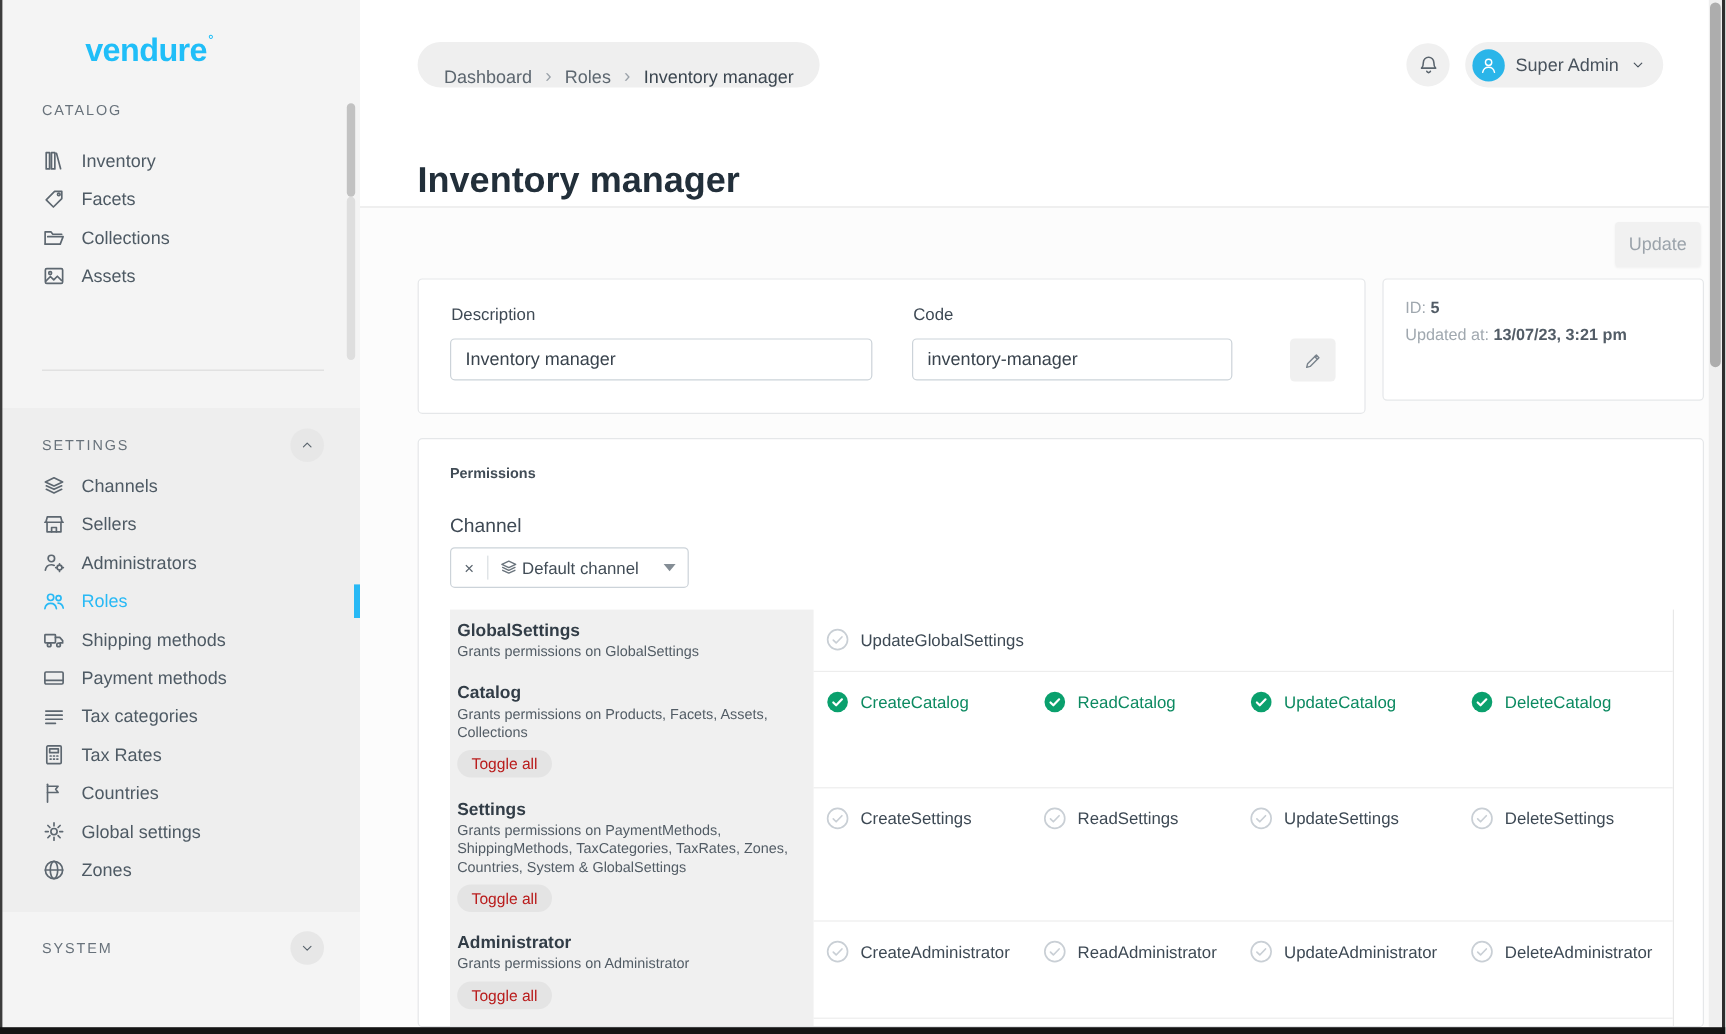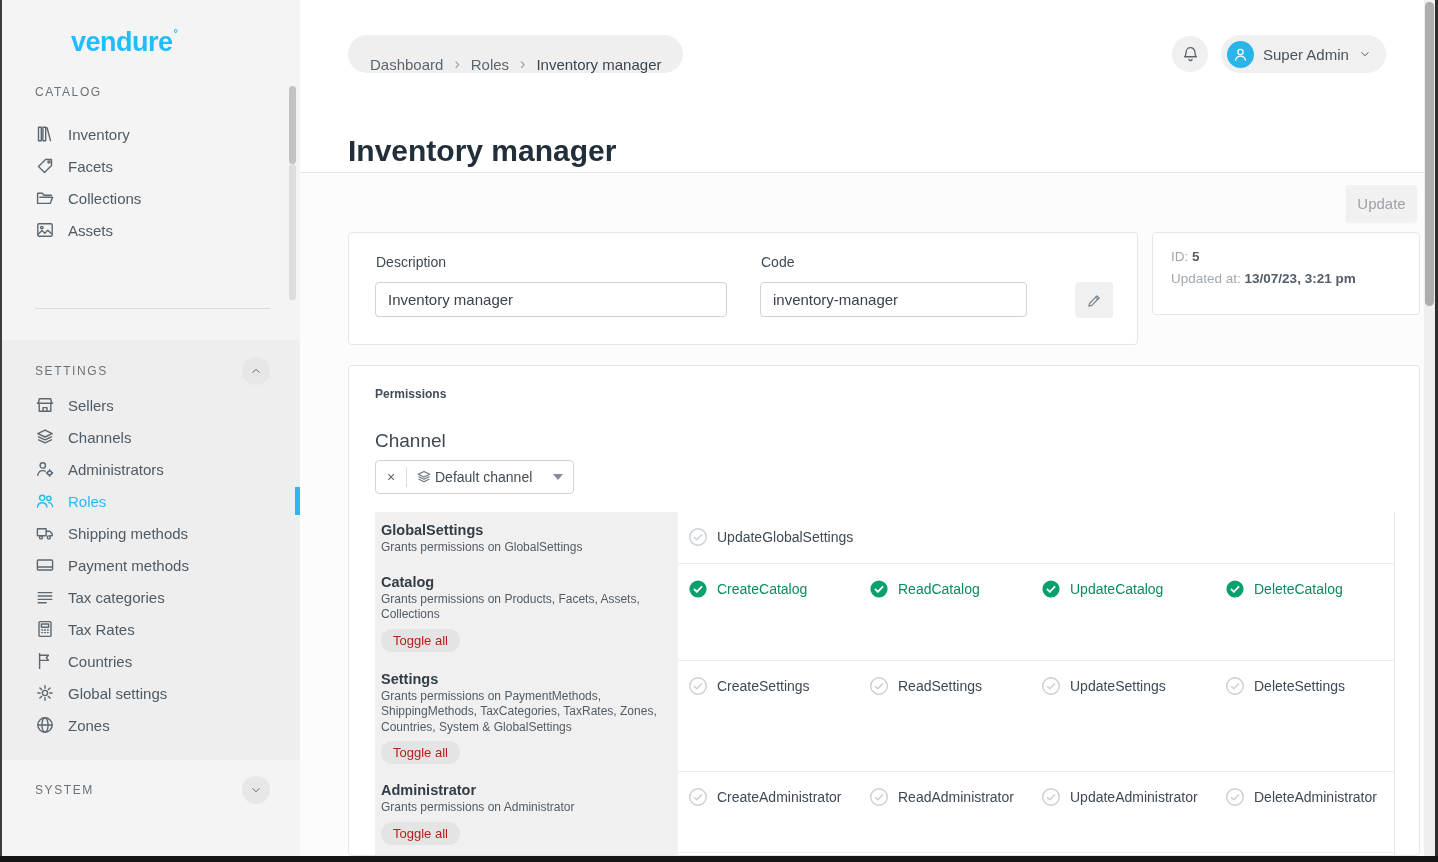--- a/index.html
+++ b/index.html
@@ -62,27 +62,27 @@
               background:#f1f1f1;color:#9ba3ab;font-size:15px;font-family:inherit;box-shadow:0 1px 2px rgba(0,0,0,.05);cursor:default}
 
   .card{background:#fff;border:1px solid #e5e7e9;border-radius:4px;box-sizing:border-box}
   .detail-card{position:absolute;left:48px;top:232px;width:790px;height:113px}
   .field-label{position:absolute;font-size:14px;color:#3e4954}
   .field-input{position:absolute;height:35px;border:1px solid #ccd3d9;border-radius:4px;padding:0 12px;
                font-size:15px;color:#39434d;font-family:inherit;box-sizing:border-box;background:#fff;outline:none}
   .edit-code-btn{position:absolute;left:726px;top:49px;width:38px;height:36px;border:none;border-radius:4px;
                  background:#f0f0f0;display:flex;align-items:center;justify-content:center;color:#79838c;cursor:pointer}
 
-  .meta-panel{position:absolute;left:852px;top:232px;width:268px;height:83px;padding:13px 18px;font-size:13.5px;line-height:22px}
+  .meta-panel{position:absolute;left:852px;top:232px;width:268px;height:102px;padding:13px 18px;font-size:13.5px;line-height:22px}
   .meta-panel .lbl{color:#a0a8af}
   .meta-panel .val{color:#525c66;font-weight:600}
 
   .perm-card{position:absolute;left:48px;top:365px;width:1072px;height:491px;overflow:hidden}
   .perm-heading{margin:21px 0 0 26px;font-size:12px;color:#414c56}
-  .channel-label{margin:29px 0 0 26px;font-size:19px;color:#3e4954}
+  .channel-label{margin:29px 0 0 26px;font-size:16px;color:#3e4954}
   .channel-select{margin:8px 0 0 26px;width:199px;height:34px;border:1px solid #ccd3d9;border-radius:4px;
                   display:flex;align-items:center;box-sizing:border-box;cursor:pointer;background:#fff}
   .chan-clear{width:30px;text-align:center;font-size:14px;color:#5a646e;cursor:pointer}
   .chan-sep{width:1px;height:20px;background:#d9dee2}
   .chan-icon{width:16px;height:16px;color:#6a747d;margin:0 3px 0 9px}
   .chan-text{font-size:14px;color:#414c56}
   .chan-caret{margin-left:auto;margin-right:10px;width:0;height:0;
               border-left:5px solid transparent;border-right:5px solid transparent;border-top:6px solid #848d95}
 
   .perm-table{position:relative;margin:18px 0 0 26px;width:1020px;border-right:1px solid #e8e8e8;box-sizing:border-box}
@@ -168,37 +168,37 @@
                 <svg width="14" height="14" viewBox="0 0 20 20" fill="none" stroke="currentColor" stroke-width="1.4" stroke-linecap="round" stroke-linejoin="round">
                   <path d="M5.5 12l4.5-4.5L14.5 12"></path>
                 </svg>
               </span>
             </span>
           </div>
           <div class="sb-items">
             <div class="sb-item">
               <span class="sb-icon">
                 <svg width="20" height="20" viewBox="0 0 20 20" fill="none" stroke="currentColor" stroke-width="1.4" stroke-linecap="round" stroke-linejoin="round">
+                  <path d="M10 3.2l7.2 3.4L10 10 2.8 6.6z"></path>
+                  <path d="M3.6 9.8L10 12.8l6.4-3"></path>
+                  <path d="M3.6 12.8L10 15.8l6.4-3"></path>
+                </svg>
+              </span>
+              <span class="sb-label">Channels</span>
+            </div>
+            <div class="sb-item">
+              <span class="sb-icon">
+                <svg width="20" height="20" viewBox="0 0 20 20" fill="none" stroke="currentColor" stroke-width="1.4" stroke-linecap="round" stroke-linejoin="round">
                   <path d="M3.2 8.2L4.4 3.8h11.2l1.2 4.4"></path>
                   <path d="M2.4 8.2h15.2"></path>
                   <path d="M4.2 8.2v8h11.6v-8"></path>
                   <path d="M8 16.2v-3.6h4v3.6"></path>
                 </svg>
               </span>
               <span class="sb-label">Sellers</span>
-            </div>
-            <div class="sb-item">
-              <span class="sb-icon">
-                <svg width="20" height="20" viewBox="0 0 20 20" fill="none" stroke="currentColor" stroke-width="1.4" stroke-linecap="round" stroke-linejoin="round">
-                  <path d="M10 3.2l7.2 3.4L10 10 2.8 6.6z"></path>
-                  <path d="M3.6 9.8L10 12.8l6.4-3"></path>
-                  <path d="M3.6 12.8L10 15.8l6.4-3"></path>
-                </svg>
-              </span>
-              <span class="sb-label">Channels</span>
             </div>
             <div class="sb-item">
               <span class="sb-icon">
                 <svg width="20" height="20" viewBox="0 0 20 20" fill="none" stroke="currentColor" stroke-width="1.4" stroke-linecap="round" stroke-linejoin="round">
                   <circle cx="7.8" cy="6.4" r="2.7"></circle>
                   <path d="M2.8 16.2c.5-3.1 2.4-4.6 5-4.6.9 0 1.7.2 2.4.6"></path>
                   <circle cx="14.6" cy="14" r="2"></circle>
                   <path d="M14.6 10.8v1M14.6 16.2v1M17.8 14h-1M12.4 14h-1"></path>
                 </svg>
               </span>

